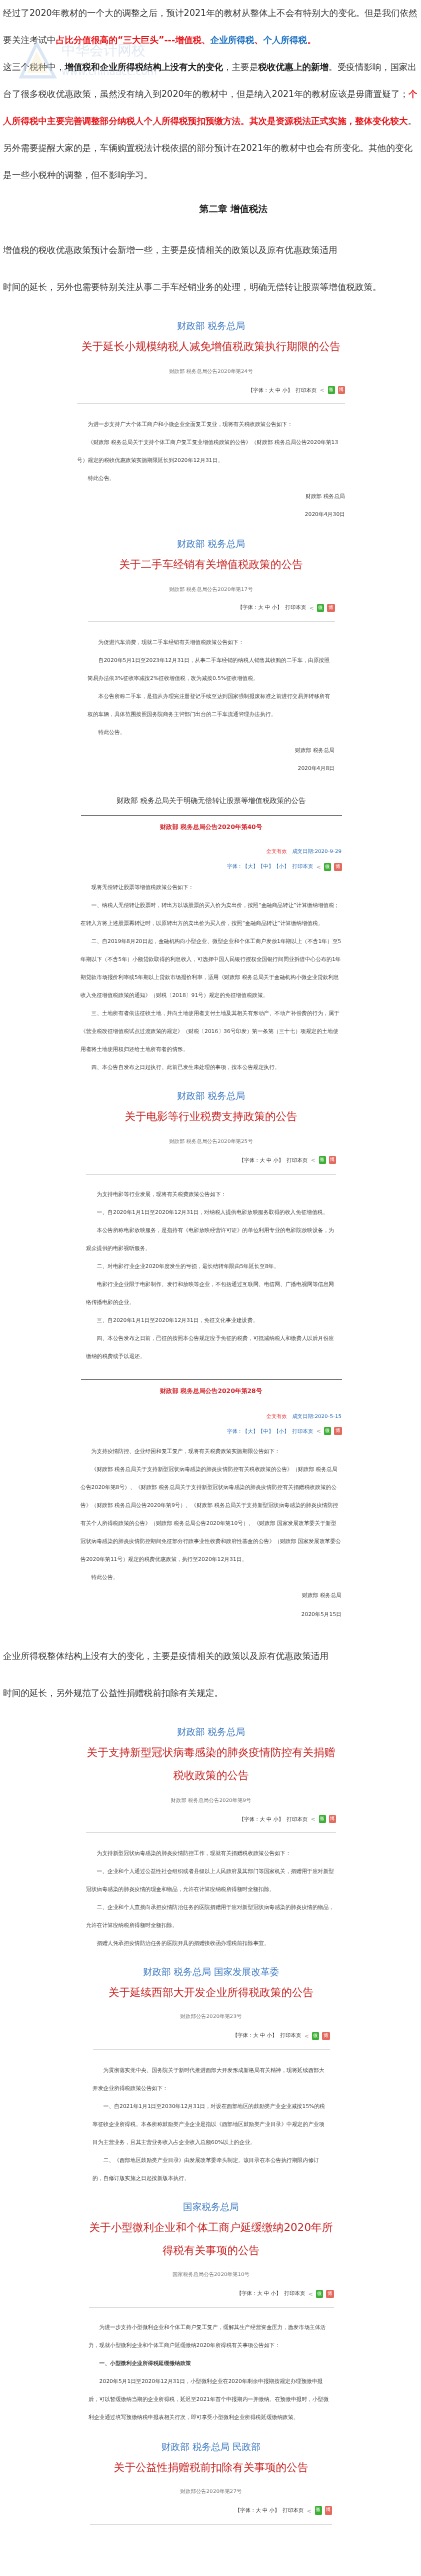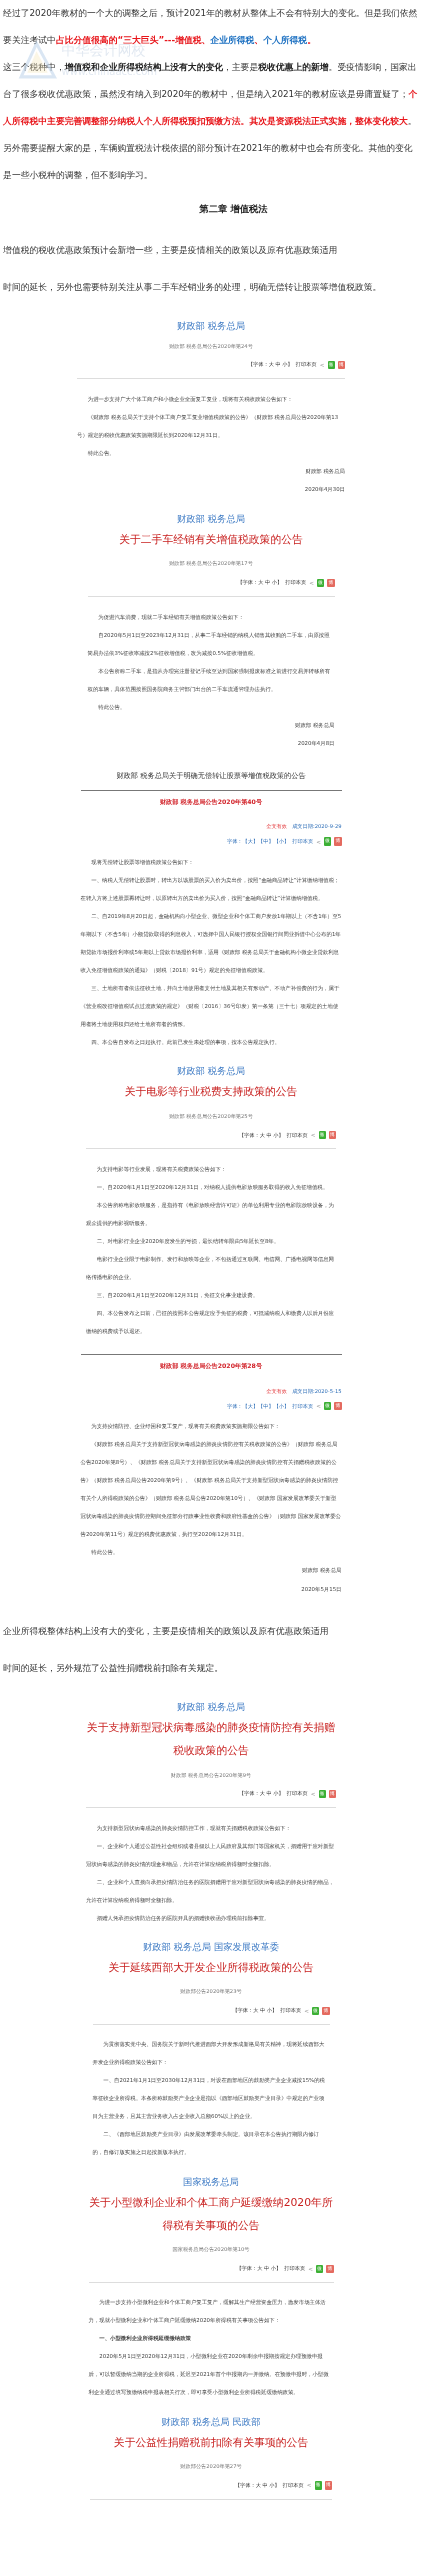--- a/index.html
+++ b/index.html
@@ -44,20 +44,21 @@
   </p>
   <p class="intro">
     <span>这三个税种中，</span><b>增值税和企业所得税结构上没有大的变化</b><span>，主要是</span><b>税收优惠上的新增</b><span>。受疫情影响，国家出台了很多税收优惠政策，虽然没有纳入到2020年的教材中，但是纳入2021年的教材应该是毋庸置疑了；</span><span class="red">个人所得税中主要完善调整部分纳税人个人所得税预扣预缴方法。其次是资源税法正式实施，整体变化较大</span><span>。另外需要提醒大家的是，车辆购置税法计税依据的部分预计在2021年的教材中也会有所变化。其他的变化是一些小税种的调整，但不影响学习。</span>
   </p>
 
   <div class="chapter">第二章 增值税法</div>
   <p class="para"><span>增值税的税收优惠政策预计会新增一些，主要是疫情相关的政策以及原有优惠政策适用</span><br><span>时间的延长，另外也需要特别关注从事二手车经销业务的处理，明确无偿转让股票等增值税政策。</span></p>
 
   <div class="doc" style="width:268px">
     <div class="org">财政部 税务总局</div>
+    <div class="title">关于延长小规模纳税人减免增值税政策执行期限的公告</div>
     <div class="docno">财政部 税务总局公告2020年第24号</div>
     <div class="tools">
       <span>【字体：大 中 小】</span>
       <span>打印本页</span>
       <span class="share">&lt;</span>
       <span class="wx">微</span>
       <span class="wb">博</span>
     </div>
     <hr>
     <div class="body">

